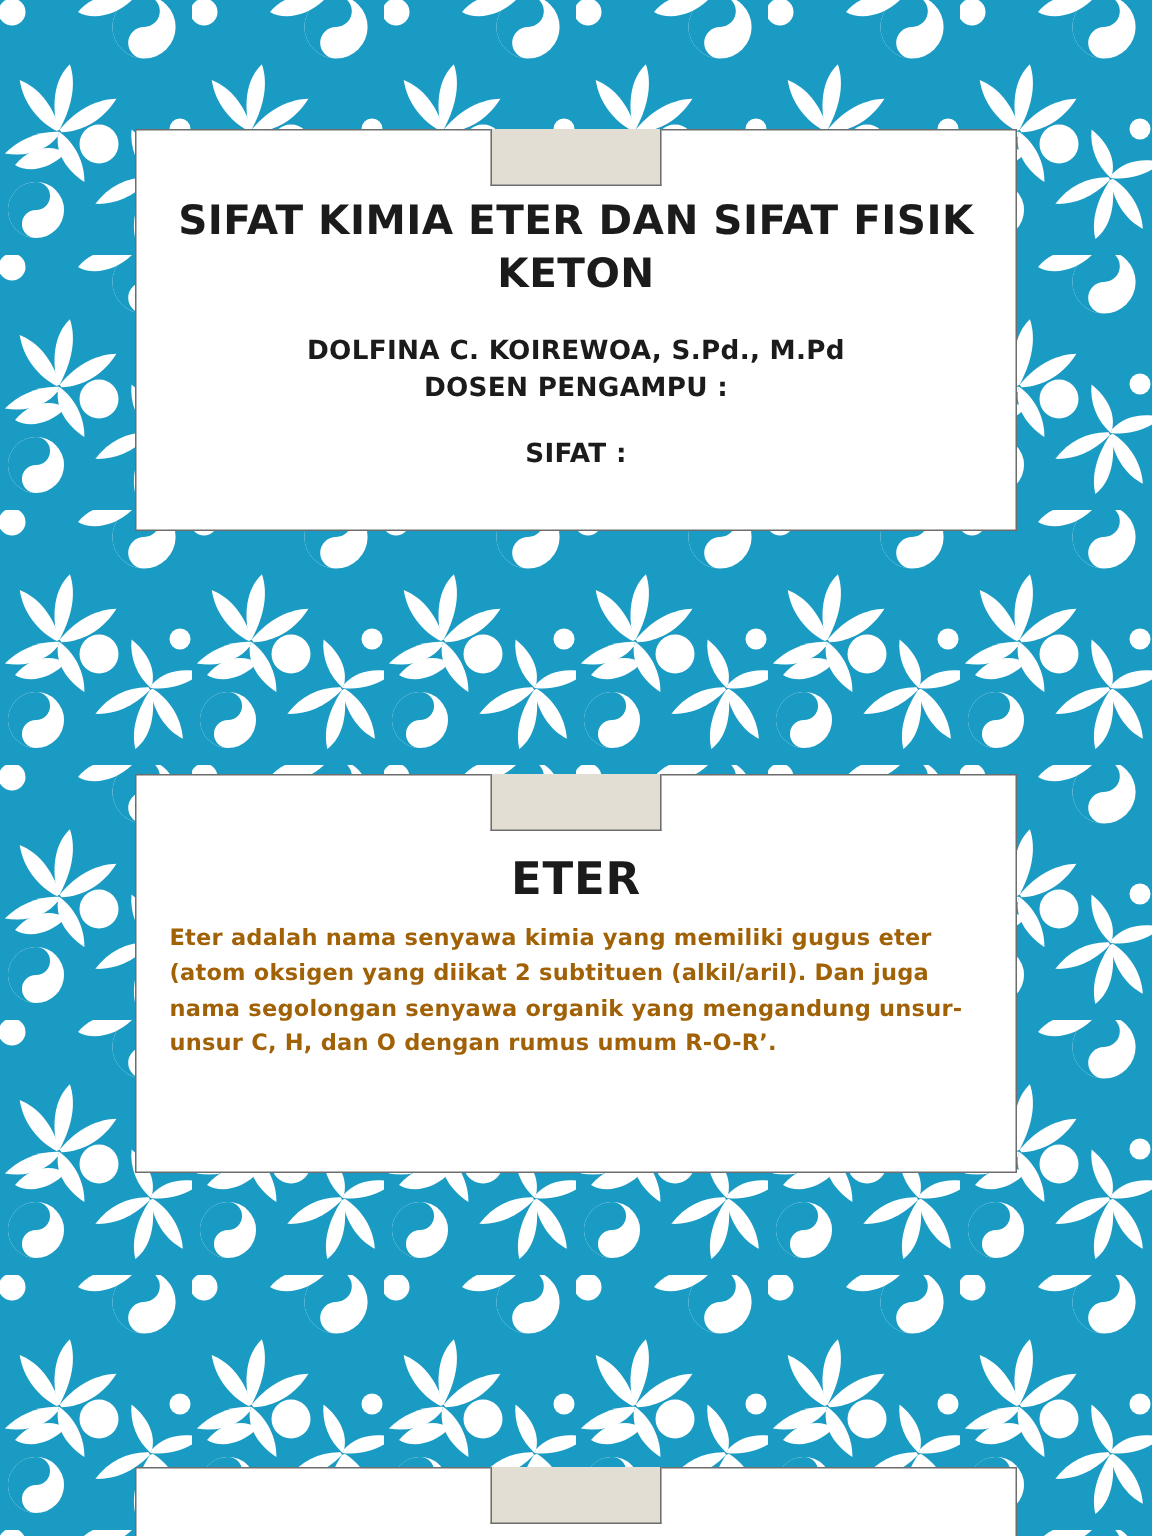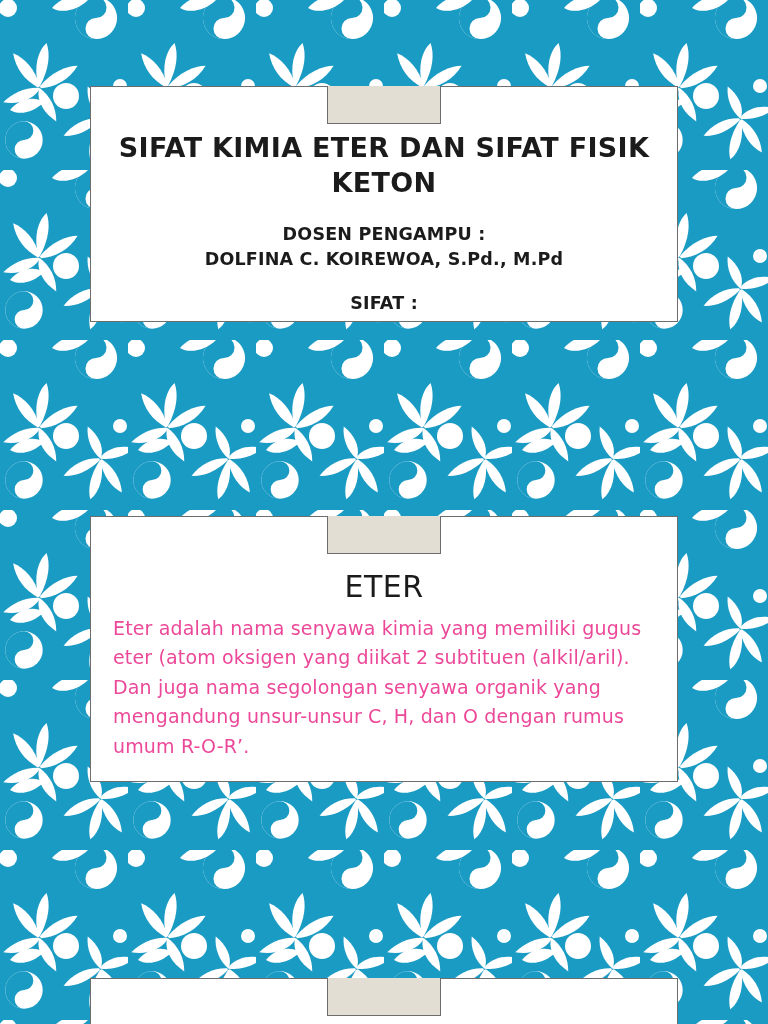--- a/index.html
+++ b/index.html
@@ -44,21 +44,21 @@
     background: #e2ded3;
     border: 1px solid #6d6d6d;
     border-top: none;
     box-sizing: border-box;
     z-index: 3;
   }
 
   
   #slide-title {
     top: 86px;
-    height: 236px;
+    height: 268px;
     padding: 34px 18px 2px;
   }
   .title-main {
     font-size: 27px;
     font-weight: bold;
     color: #1b1b1b;
     text-align: center;
     line-height: 1.28;
     letter-spacing: .3px;
     margin: 10px 6px 0;
@@ -72,31 +72,32 @@
     line-height: 1.45;
     letter-spacing: .2px;
   }
   .subblock .gap { height: 18px; }
 
   
   #slide-eter {
     top: 516px;
     height: 266px;
     padding: 36px 16px 10px;
+    font-weight: bold;
   }
   .slide-heading {
     text-align: center;
     font-size: 30px;
     color: #1b1b1b;
     letter-spacing: .5px;
     margin: 16px 0 10px;
   }
   .body-text {
-    font-size: 19px;
-    color: #ec4899;
+    font-size: 15px;
+    color: #a16207;
     line-height: 1.55;
     letter-spacing: .15px;
     padding: 0 6px;
   }
 
   
   #slide-sifat {
     top: 978px;
     height: 120px;
     padding: 36px 16px 0;
@@ -135,22 +136,22 @@
       </pattern>
     </defs>
     <rect width="768" height="1024" fill="url(#tile)"></rect>
   </svg>
 </div>
 
 <div class="slide" id="slide-title">
   <div class="tab"></div>
   <div class="title-main">SIFAT KIMIA ETER DAN SIFAT FISIK KETON</div>
   <div class="subblock">
+    <div>DOLFINA C. KOIREWOA, S.Pd., M.Pd</div>
     <div>DOSEN PENGAMPU :</div>
-    <div>DOLFINA C. KOIREWOA, S.Pd., M.Pd</div>
     <div class="gap"></div>
     <div>SIFAT :</div>
   </div>
 </div>
 
 <div class="slide" id="slide-eter">
   <div class="tab"></div>
   <div class="slide-heading">ETER</div>
   <div class="body-text">Eter adalah nama senyawa kimia yang memiliki gugus eter (atom oksigen yang diikat 2 subtituen (alkil/aril). Dan juga nama segolongan senyawa organik yang mengandung unsur-unsur C, H, dan O dengan rumus umum R-O-R’.</div>
 </div>

